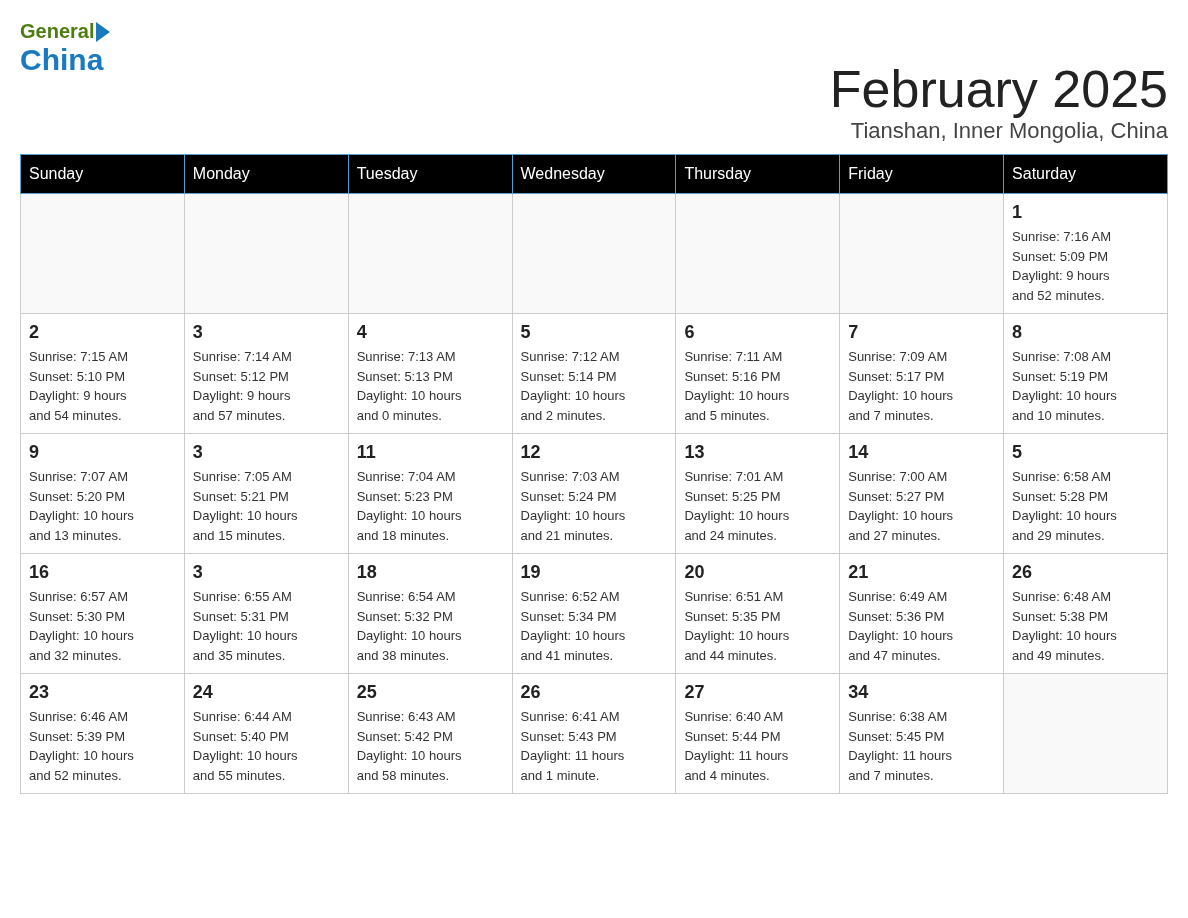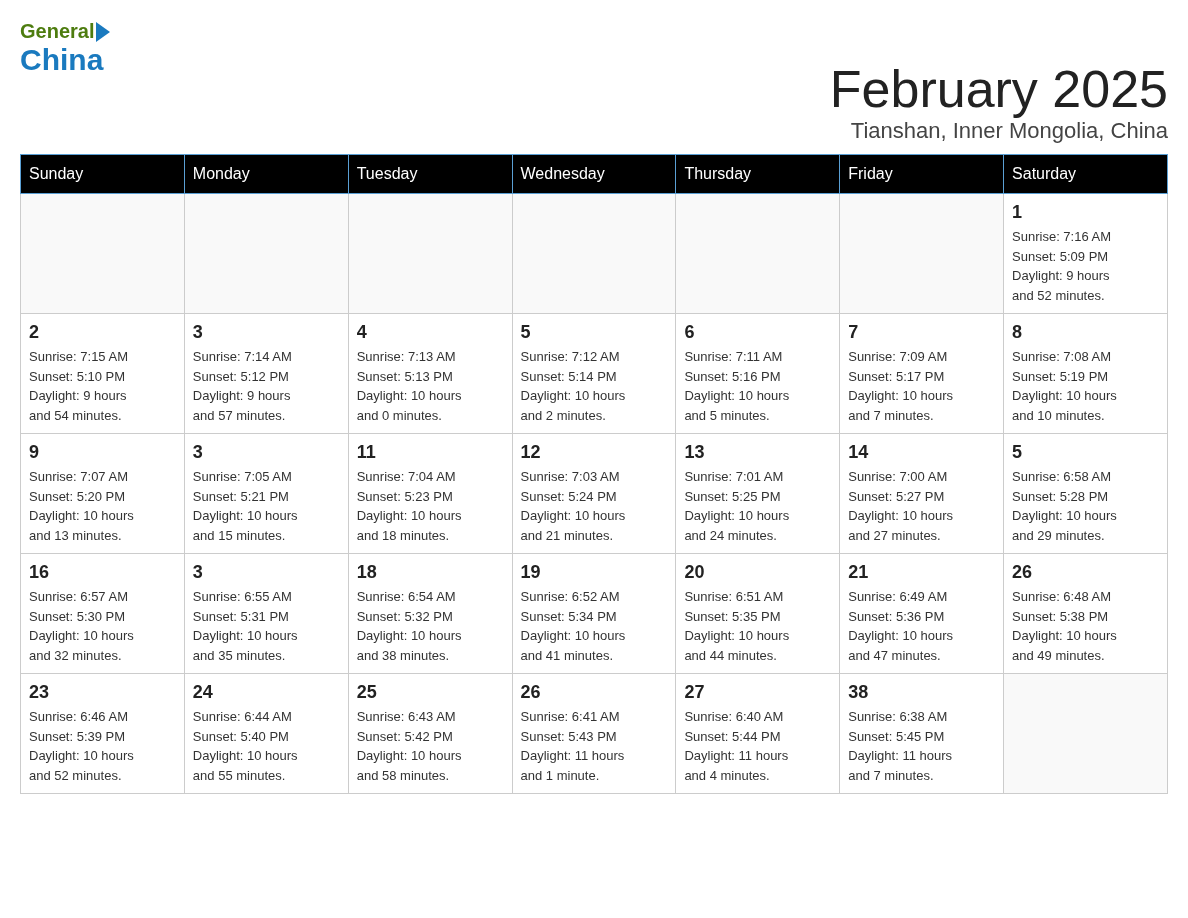--- a/index.html
+++ b/index.html
@@ -247,19 +247,19 @@
         </td>
         <td>
           <div class="day-number">26</div>
           <div class="day-info">Sunrise: 6:41 AM<br>Sunset: 5:43 PM<br>Daylight: 11 hours<br>and 1 minute.</div>
         </td>
         <td>
           <div class="day-number">27</div>
           <div class="day-info">Sunrise: 6:40 AM<br>Sunset: 5:44 PM<br>Daylight: 11 hours<br>and 4 minutes.</div>
         </td>
         <td>
-          <div class="day-number">38</div>
+          <div class="day-number">34</div>
           <div class="day-info">Sunrise: 6:38 AM<br>Sunset: 5:45 PM<br>Daylight: 11 hours<br>and 7 minutes.</div>
         </td>
         <td class="empty"></td>
       </tr>
     </tbody>
 </table>
 
 </body></html>

